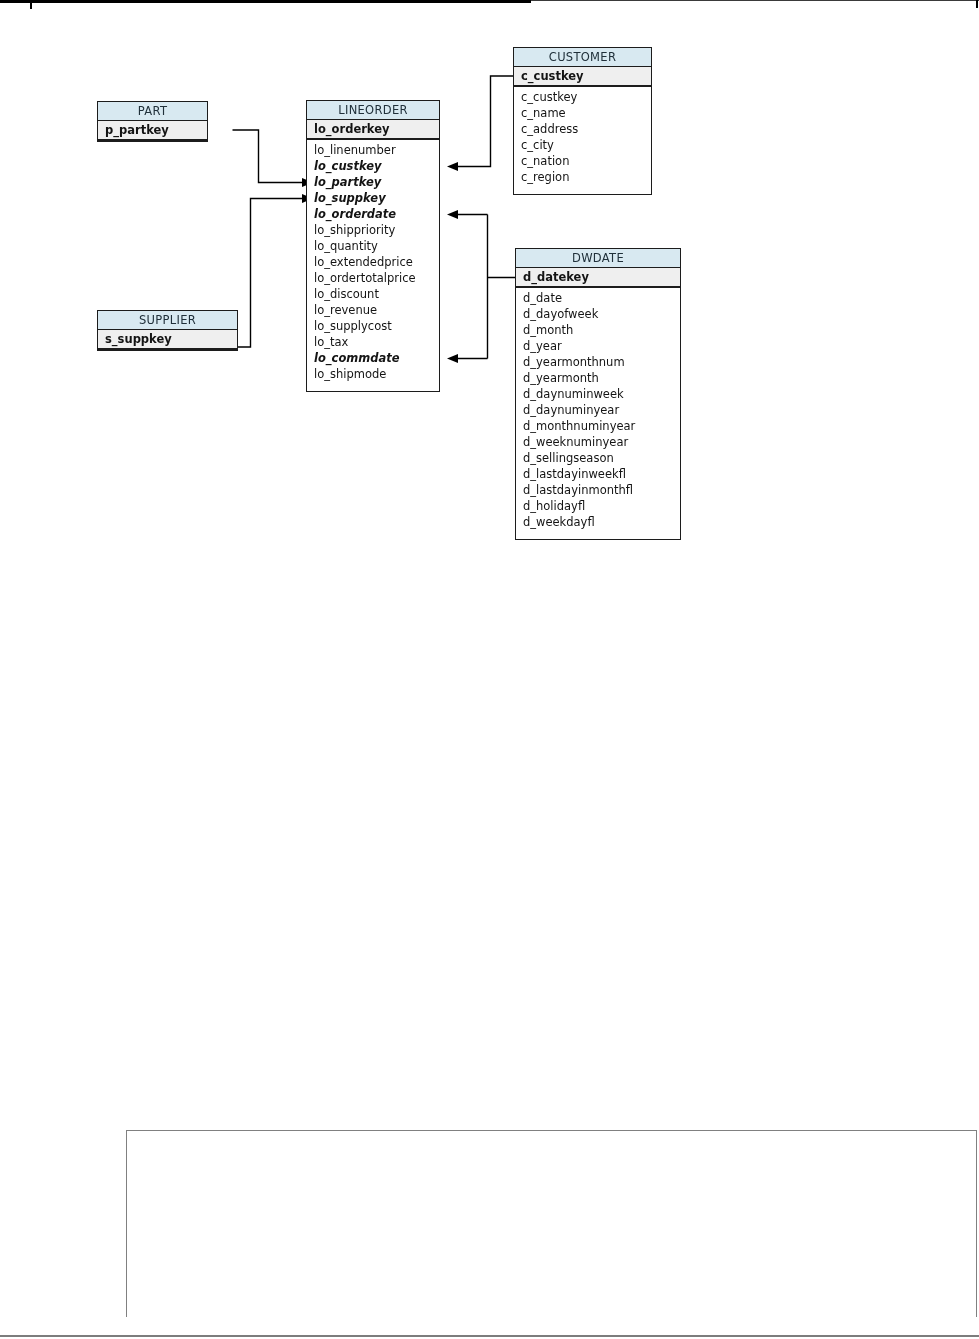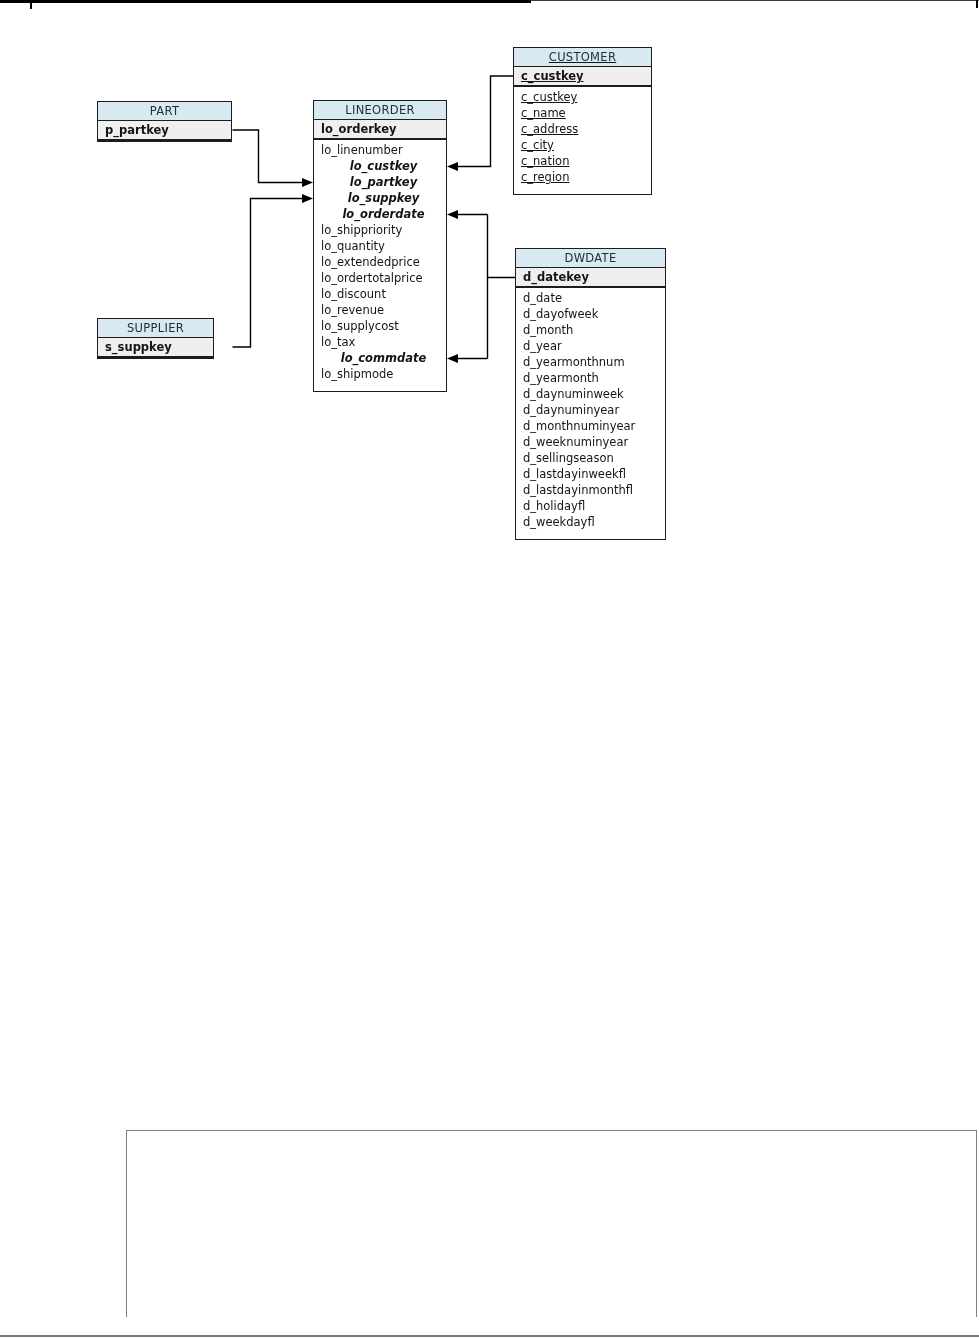--- a/index.html
+++ b/index.html
@@ -29,28 +29,28 @@
     height:18px;line-height:18px;text-align:center;background:#d8e9f1;
     border-bottom:1px solid #1c1c1c;color:#20303a;letter-spacing:.3px;
     white-space:nowrap;overflow:hidden;
   }
   .tbl-pk{
     height:18px;line-height:18px;font-weight:bold;padding-left:7px;
     background:#efefef;border-bottom:2px solid #1c1c1c;white-space:nowrap;overflow:hidden;
   }
   .tbl-body{padding:2px 0 9px 0;}
   .row{height:16px;line-height:16px;padding-left:7px;white-space:nowrap;}
-  .row.fk{font-weight:bold;font-style:italic;text-align:center;}
+  .row.fk{font-weight:bold;font-style:italic;}
   .clip-row{height:4px;overflow:hidden;line-height:16px;padding-left:7px;color:#141414;}
 
-  #tbl-part     {left:97px;  top:101px; width:135px;}
-  #tbl-supplier {left:97px;  top:318px; width:117px;}
-  #tbl-lineorder{left:313px; top:100px; width:134px;}
-  #tbl-customer {left:513px; top:47px;  width:139px;text-decoration:underline;}
-  #tbl-dwdate   {left:515px; top:248px; width:151px;}
+  #tbl-part     {left:97px;  top:101px; width:111px;}
+  #tbl-supplier {left:97px;  top:310px; width:141px;}
+  #tbl-lineorder{left:306px; top:100px; width:134px;}
+  #tbl-customer {left:513px; top:47px;  width:139px;}
+  #tbl-dwdate   {left:515px; top:248px; width:166px;}
 
   
   #connectors{position:absolute;left:0;top:0;width:979px;height:1339px;pointer-events:none;}
   #connectors path{stroke:#000;stroke-width:1.4;fill:none;}
   #connectors polygon{fill:#000;stroke:none;}
 </style>
 </head>
 <body>
 
 <div class="top-line-thin"></div>

